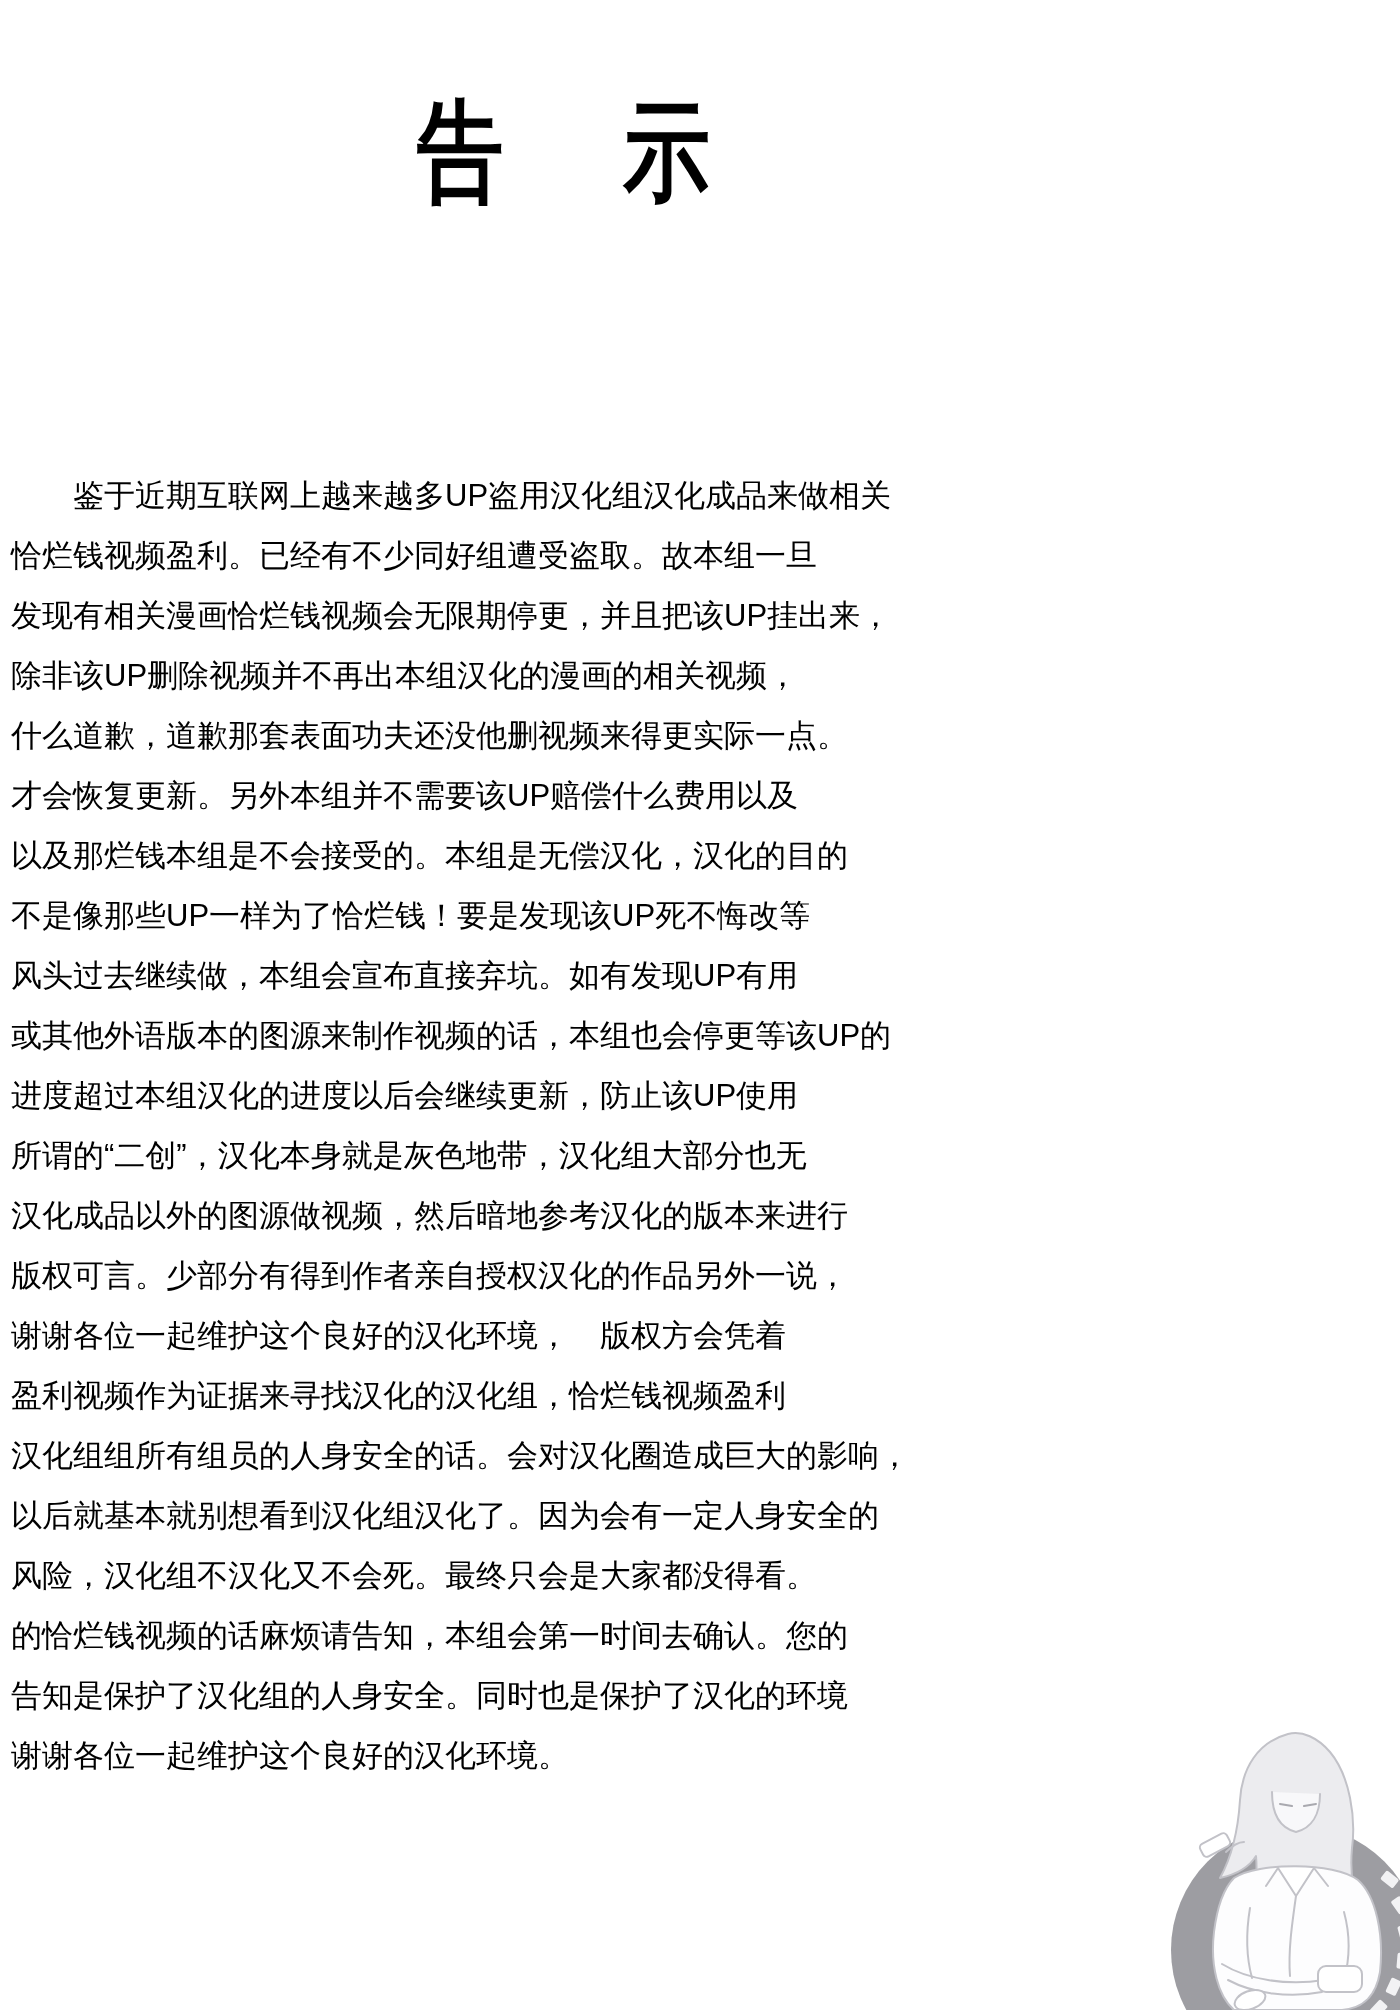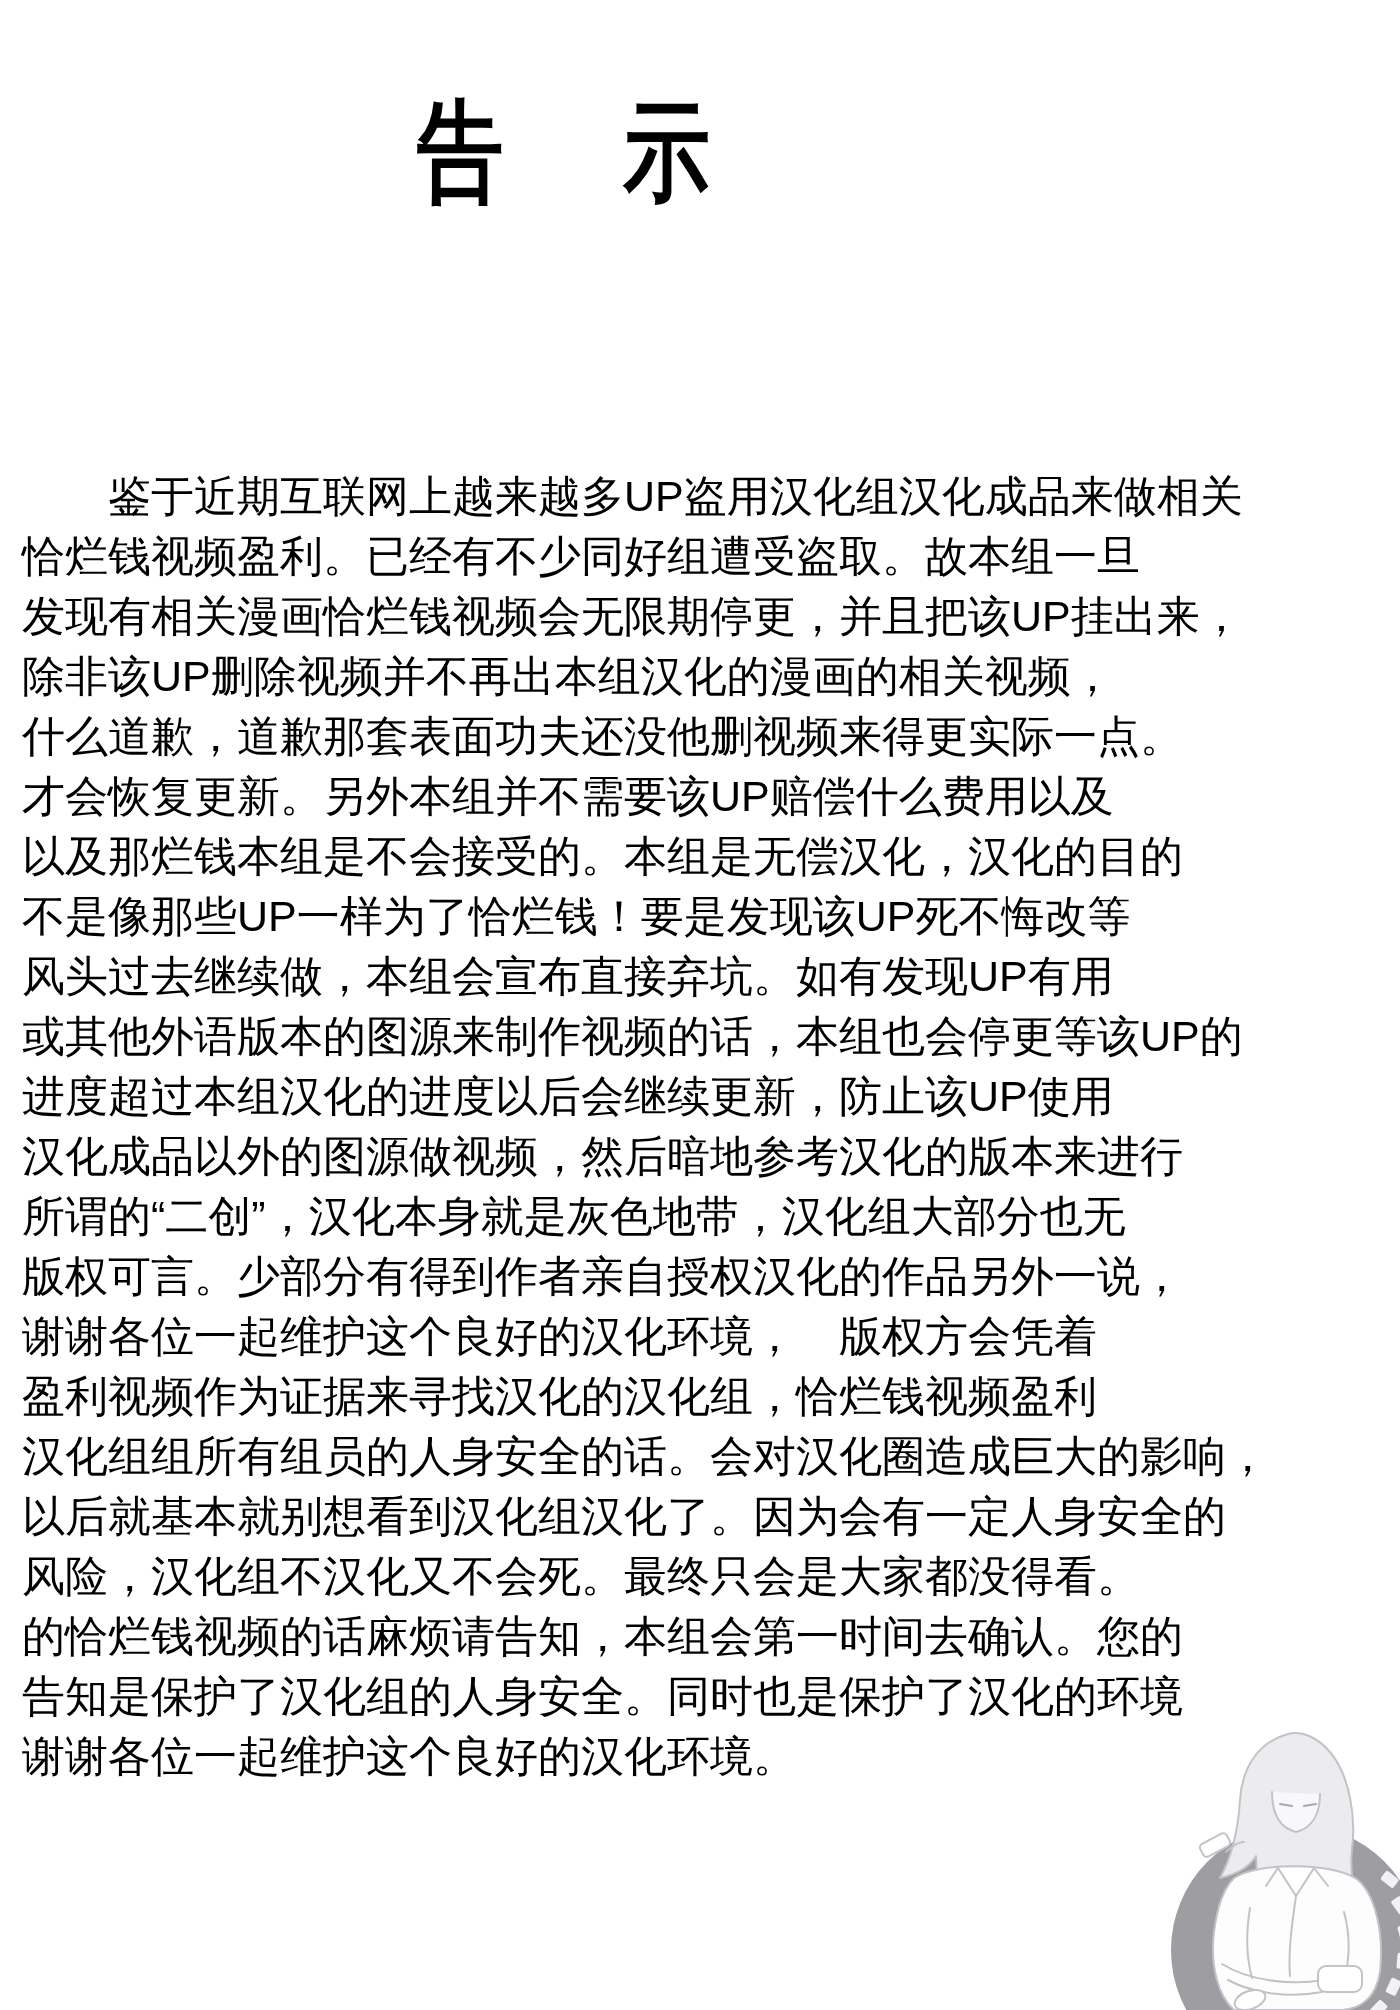--- a/index.html
+++ b/index.html
@@ -23,23 +23,23 @@
     font-size: 108px;
     line-height: 1;
     font-weight: 900;
     letter-spacing: 0;
     transform: scaleX(0.8);
     transform-origin: left top;
     white-space: nowrap;
   }
   .notice-body {
     position: absolute;
-    left: 22px; top: 466px;
+    left: 11px; top: 466px;
     width: 1372px;
-    font-size: 43px;
+    font-size: 31px;
     line-height: 60px;
     font-weight: 400;
     letter-spacing: 0px;
   }
   .body-line {
     white-space: pre;
     height: 60px;
   }
   .logo-wrap {
     position: absolute;
@@ -63,22 +63,22 @@
     <div class="body-line">恰烂钱视频盈利。已经有不少同好组遭受盗取。故本组一旦</div>
     <div class="body-line">发现有相关漫画恰烂钱视频会无限期停更，并且把该UP挂出来，</div>
     <div class="body-line">除非该UP删除视频并不再出本组汉化的漫画的相关视频，</div>
     <div class="body-line">什么道歉，道歉那套表面功夫还没他删视频来得更实际一点。</div>
     <div class="body-line">才会恢复更新。另外本组并不需要该UP赔偿什么费用以及</div>
     <div class="body-line">以及那烂钱本组是不会接受的。本组是无偿汉化，汉化的目的</div>
     <div class="body-line">不是像那些UP一样为了恰烂钱！要是发现该UP死不悔改等</div>
     <div class="body-line">风头过去继续做，本组会宣布直接弃坑。如有发现UP有用</div>
     <div class="body-line">或其他外语版本的图源来制作视频的话，本组也会停更等该UP的</div>
     <div class="body-line">进度超过本组汉化的进度以后会继续更新，防止该UP使用</div>
+    <div class="body-line">所谓的“二创”，汉化本身就是灰色地带，汉化组大部分也无</div>
     <div class="body-line">汉化成品以外的图源做视频，然后暗地参考汉化的版本来进行</div>
-    <div class="body-line">所谓的“二创”，汉化本身就是灰色地带，汉化组大部分也无</div>
     <div class="body-line">版权可言。少部分有得到作者亲自授权汉化的作品另外一说，</div>
     <div class="body-line">谢谢各位一起维护这个良好的汉化环境，　版权方会凭着</div>
     <div class="body-line">盈利视频作为证据来寻找汉化的汉化组，恰烂钱视频盈利</div>
     <div class="body-line">汉化组组所有组员的人身安全的话。会对汉化圈造成巨大的影响，</div>
     <div class="body-line">以后就基本就别想看到汉化组汉化了。因为会有一定人身安全的</div>
     <div class="body-line">风险，汉化组不汉化又不会死。最终只会是大家都没得看。</div>
     <div class="body-line">的恰烂钱视频的话麻烦请告知，本组会第一时间去确认。您的</div>
     <div class="body-line">告知是保护了汉化组的人身安全。同时也是保护了汉化的环境</div>
     <div class="body-line">谢谢各位一起维护这个良好的汉化环境。</div>
   </div>

